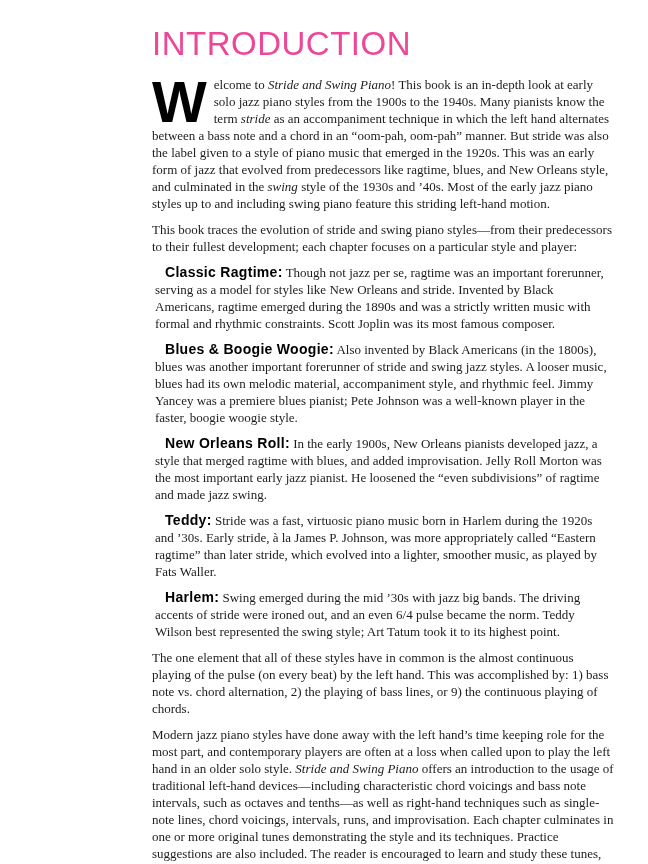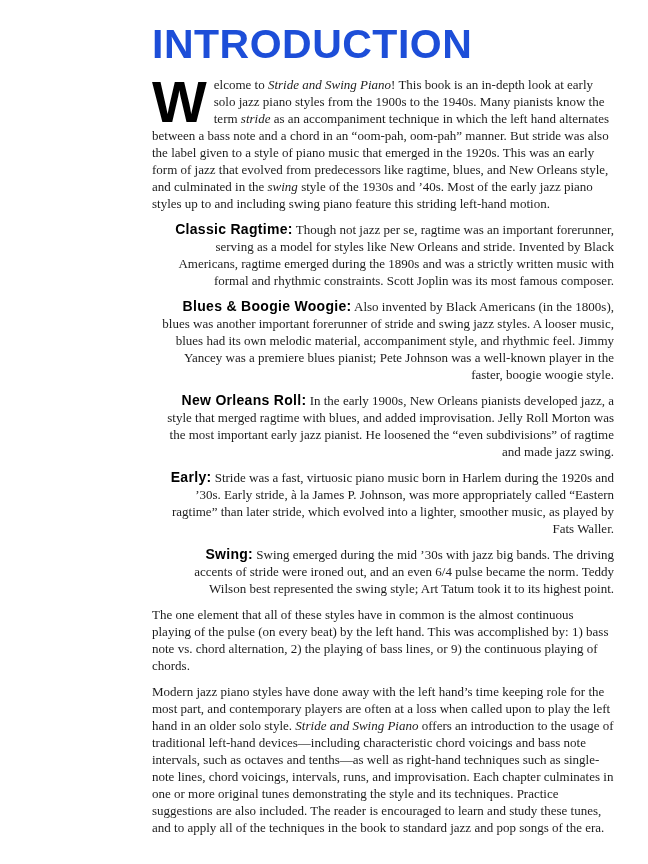--- a/index.html
+++ b/index.html
@@ -16,37 +16,36 @@
     color: #1c1c1c;
   }
   .content {
     position: absolute;
     left: 152px;
     top: 26px;
     width: 462px;
   }
   .page-title {
     font-family: "Liberation Sans", sans-serif;
-    font-weight: bold;
-    font-size: 41px;
+    font-weight: normal;
+    font-size: 33px;
     line-height: 36px;
     letter-spacing: 0.5px;
-    color: #1d4ed8;
+    color: #ec4899;
     margin: 0 0 14px 0;
   }
   p.body-para {
     margin: 0 0 9px 0;
     font-size: 13px;
     line-height: 17px;
     text-align: left;
   }
   p.section {
     margin-left: 3px;
     text-indent: 10px;
-    text-align: right;
   }
   .sec-head {
     font-family: "Liberation Sans", sans-serif;
     font-weight: bold;
     font-size: 14px;
     letter-spacing: 0.3px;
     color: #000;
   }
   .dropcap {
     float: left;
@@ -63,26 +62,27 @@
 <body>
 
 <div class="content">
 
   <h1 class="page-title">INTRODUCTION</h1>
 
   <p class="body-para">
     <span class="dropcap">W</span><span><span>elcome to </span><span class="it">Stride and Swing Piano</span><span>! This book is an in-depth look at early solo jazz piano styles from the 1900s to the 1940s. Many pianists know the term </span><span class="it">stride</span><span> as an accompaniment technique in which the left hand alternates between a bass note and a chord in an “oom-pah, oom-pah” manner. But stride was also the label given to a style of piano music that emerged in the 1920s. This was an early form of jazz that evolved from predecessors like ragtime, blues, and New Orleans style, and culminated in the </span><span class="it">swing</span><span> style of the 1930s and ’40s. Most of the early jazz piano styles up to and including swing piano feature this striding left-hand motion.</span></span>
   </p>
 
+  <p class="body-para"><span>This book traces the evolution of stride and swing piano styles—from their predecessors to their fullest development; each chapter focuses on a particular style and player:</span></p>
 
   <div id="sections">
       <p class="body-para section"><span class="sec-head">Classic Ragtime:</span><span> Though not jazz per se, ragtime was an important forerunner, serving as a model for styles like New Orleans and stride. Invented by Black Americans, ragtime emerged during the 1890s and was a strictly written music with formal and rhythmic constraints. Scott Joplin was its most famous composer.</span></p>
       <p class="body-para section"><span class="sec-head">Blues &amp; Boogie Woogie:</span><span> Also invented by Black Americans (in the 1800s), blues was another important forerunner of stride and swing jazz styles. A looser music, blues had its own melodic material, accompaniment style, and rhythmic feel. Jimmy Yancey was a premiere blues pianist; Pete Johnson was a well-known player in the faster, boogie woogie style.</span></p>
       <p class="body-para section"><span class="sec-head">New Orleans Roll:</span><span> In the early 1900s, New Orleans pianists developed jazz, a style that merged ragtime with blues, and added improvisation. Jelly Roll Morton was the most important early jazz pianist. He loosened the “even subdivisions” of ragtime and made jazz swing.</span></p>
-      <p class="body-para section"><span class="sec-head">Early:</span><span> Stride was a fast, virtuosic piano music born in Harlem during the 1920s and ’30s. Early stride, à la James P. Johnson, was more appropriately called “Eastern ragtime” than later stride, which evolved into a lighter, smoother music, as played by Fats Waller.</span></p>
-      <p class="body-para section"><span class="sec-head">Swing:</span><span> Swing emerged during the mid ’30s with jazz big bands. The driving accents of stride were ironed out, and an even 6/4 pulse became the norm. Teddy Wilson best represented the swing style; Art Tatum took it to its highest point.</span></p>
+      <p class="body-para section"><span class="sec-head">Teddy:</span><span> Stride was a fast, virtuosic piano music born in Harlem during the 1920s and ’30s. Early stride, à la James P. Johnson, was more appropriately called “Eastern ragtime” than later stride, which evolved into a lighter, smoother music, as played by Fats Waller.</span></p>
+      <p class="body-para section"><span class="sec-head">Harlem:</span><span> Swing emerged during the mid ’30s with jazz big bands. The driving accents of stride were ironed out, and an even 6/4 pulse became the norm. Teddy Wilson best represented the swing style; Art Tatum took it to its highest point.</span></p>
     </div>
 
   <p class="body-para"><span>The one element that all of these styles have in common is the almost continuous playing of the pulse (on every beat) by the left hand. This was accomplished by: 1) bass note vs. chord alternation, 2) the playing of bass lines, or 9) the continuous playing of chords.</span></p>
 
   <p class="body-para"><span>Modern jazz piano styles have done away with the left hand’s time keeping role for the most part, and contemporary players are often at a loss when called upon to play the left hand in an older solo style. </span><span class="it">Stride and Swing Piano</span><span> offers an introduction to the usage of traditional left-hand devices—including characteristic chord voicings and bass note intervals, such as octaves and tenths—as well as right-hand techniques such as single-note lines, chord voicings, intervals, runs, and improvisation. Each chapter culminates in one or more original tunes demonstrating the style and its techniques. Practice suggestions are also included. The reader is encouraged to learn and study these tunes, and to apply all of the techniques in the book to standard jazz and pop songs of the era.</span></p>
 
 </div>
 
 </body></html>

